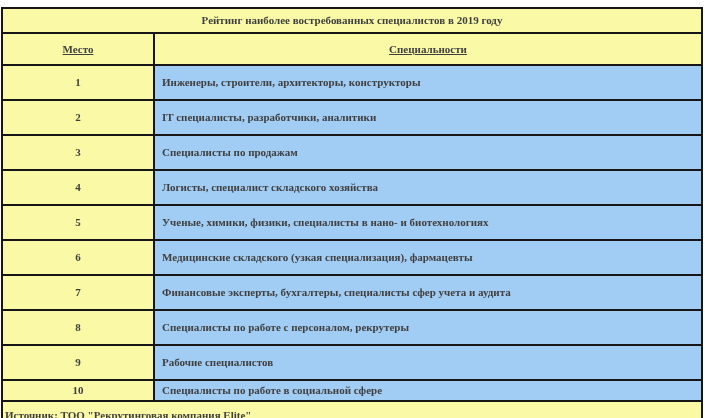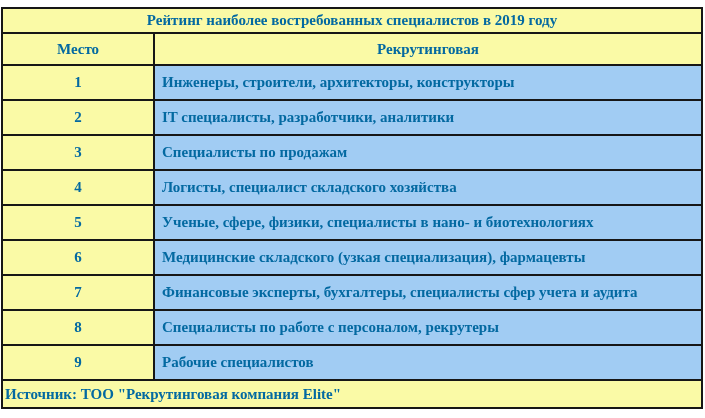--- a/index.html
+++ b/index.html
@@ -15,38 +15,39 @@
     padding: 7px 2px 2px 1px;
   }
   table.rating {
     border-collapse: collapse;
     width: 702px;
     table-layout: fixed;
   }
   table.rating td {
     border: 2px solid #161616;
     font-weight: bold;
-    color: #0369a1;
-    font-size: 15px;
+    color: #404040;
+    font-size: 11px;
     line-height: 1.1;
     overflow: hidden;
     white-space: nowrap;
   }
   .col-place  { width: 152px; }
   .title-cell {
     background: #fafaa6;
     height: 21px;
     text-align: center;
     vertical-align: middle;
   }
   .head-cell {
     background: #fafaa6;
     height: 28px;
     text-align: center;
     vertical-align: middle;
+    text-decoration: underline;
   }
   .place-cell {
     background: #fafaa6;
     text-align: center;
     vertical-align: middle;
   }
   .specialty-cell {
     background: #a1ccf3;
     text-align: left;
     vertical-align: middle;
@@ -71,21 +72,21 @@
     <colgroup>
       <col class="col-place">
       <col>
     </colgroup>
     <thead>
       <tr>
         <td class="title-cell" colspan="2">Рейтинг наиболее востребованных специалистов в 2019 году</td>
       </tr>
       <tr>
         <td class="head-cell">Место</td>
-        <td class="head-cell">Рекрутинговая</td>
+        <td class="head-cell">Специальности</td>
       </tr>
     </thead>
     <tbody>
         <tr>
           <td class="place-cell">1</td>
           <td class="specialty-cell">Инженеры, строители, архитекторы, конструкторы</td>
         </tr>
         <tr>
           <td class="place-cell">2</td>
           <td class="specialty-cell">IT специалисты, разработчики, аналитики</td>
@@ -93,38 +94,42 @@
         <tr>
           <td class="place-cell">3</td>
           <td class="specialty-cell">Специалисты по продажам</td>
         </tr>
         <tr>
           <td class="place-cell">4</td>
           <td class="specialty-cell">Логисты, специалист складского хозяйства</td>
         </tr>
         <tr>
           <td class="place-cell">5</td>
-          <td class="specialty-cell">Ученые, сфере, физики, специалисты в нано- и биотехнологиях</td>
+          <td class="specialty-cell">Ученые, химики, физики, специалисты в нано- и биотехнологиях</td>
         </tr>
         <tr>
           <td class="place-cell">6</td>
           <td class="specialty-cell">Медицинские складского (узкая специализация), фармацевты</td>
         </tr>
         <tr>
           <td class="place-cell">7</td>
           <td class="specialty-cell">Финансовые эксперты, бухгалтеры, специалисты сфер учета и аудита</td>
         </tr>
         <tr>
           <td class="place-cell">8</td>
           <td class="specialty-cell">Специалисты по работе с персоналом, рекрутеры</td>
         </tr>
         <tr>
           <td class="place-cell">9</td>
           <td class="specialty-cell">Рабочие специалистов</td>
         </tr>
+        <tr class="short">
+          <td class="place-cell">10</td>
+          <td class="specialty-cell">Специалисты по работе в социальной сфере</td>
+        </tr>
       </tbody>
     <tfoot>
       <tr>
         <td class="footer-cell" colspan="2">Источник: ТОО "Рекрутинговая компания Elite"</td>
       </tr>
     </tfoot>
   </table>
 </div>
 
 </body></html>

